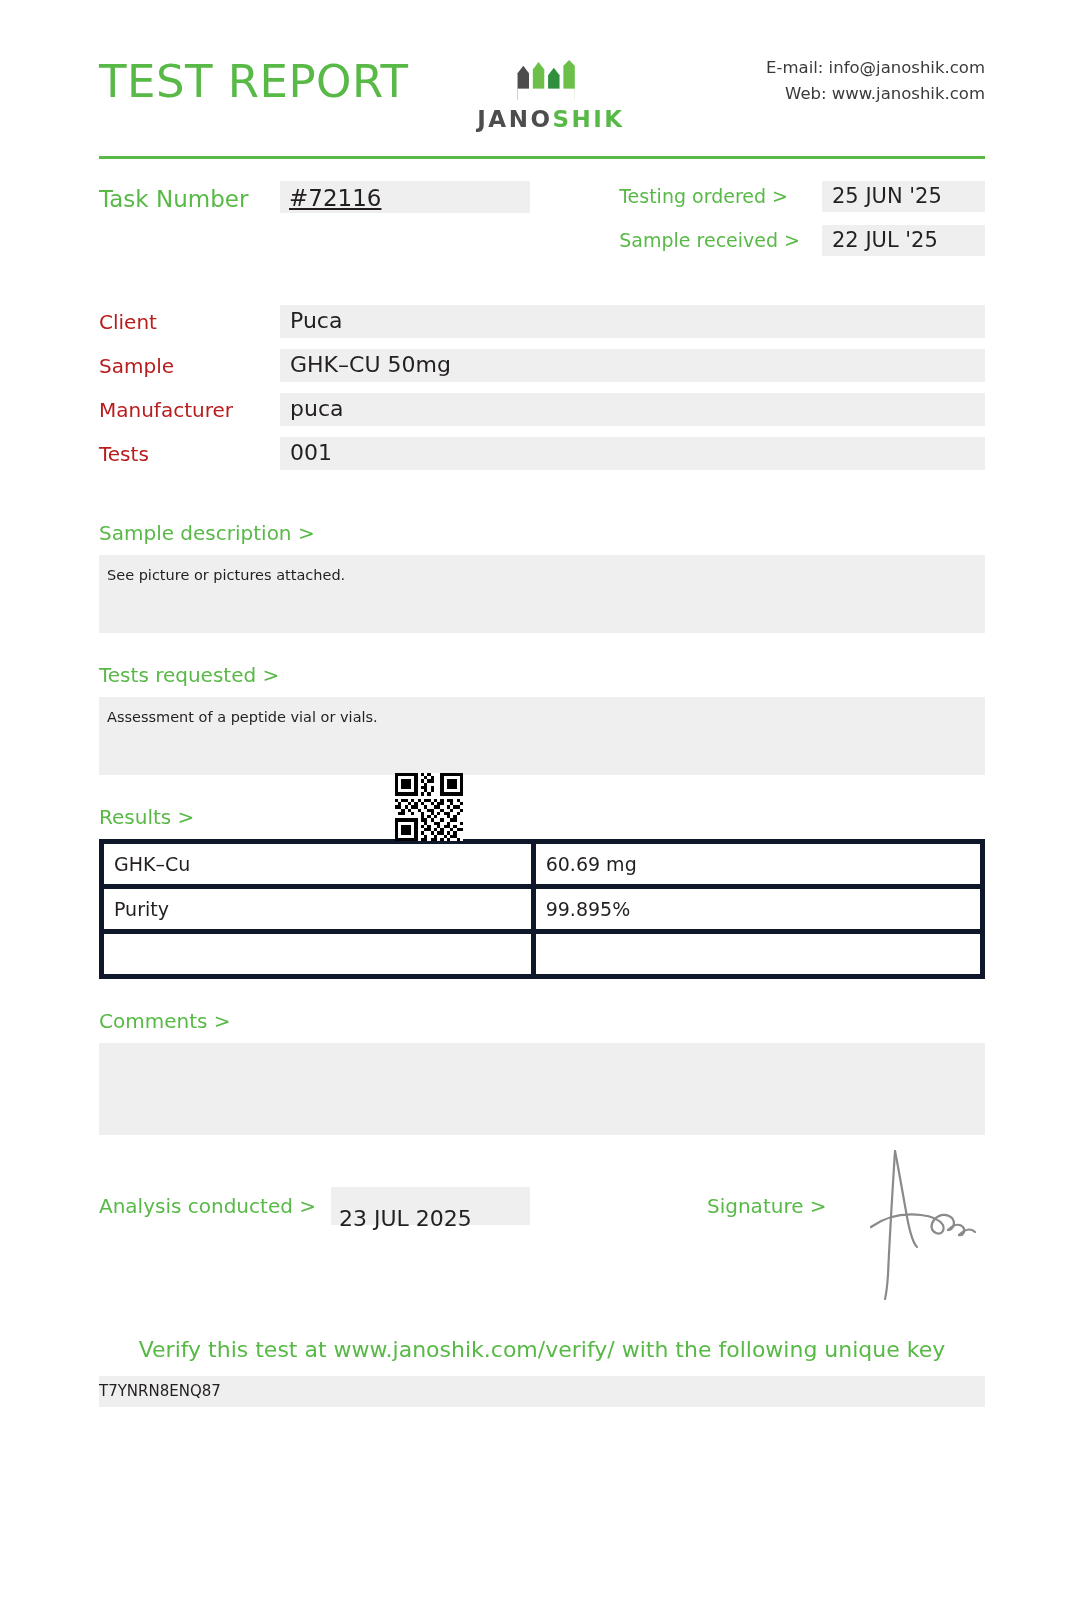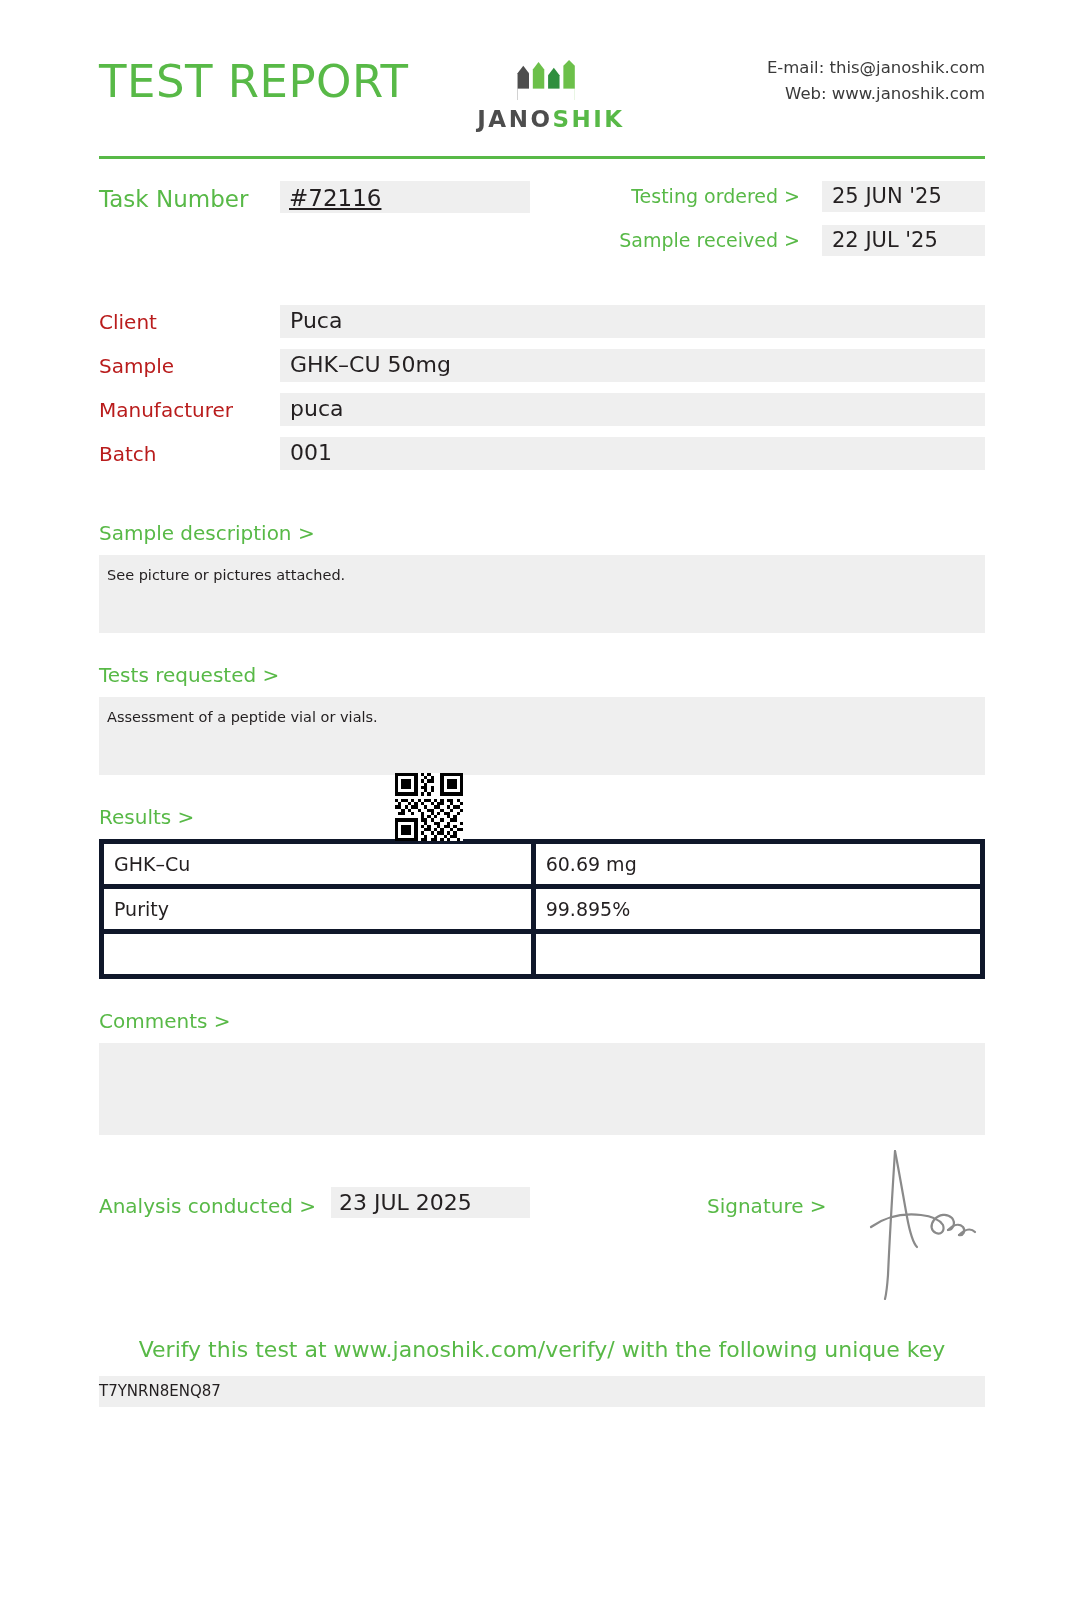--- a/index.html
+++ b/index.html
@@ -102,21 +102,21 @@
     color: #231f20;
     text-decoration: underline;
   }
   .ordered-label, .received-label {
     position: absolute;
     font-size: 19px;
     color: #58b947;
     text-align: right;
     white-space: nowrap;
   }
-  .ordered-label { right: 185px; top: 4px; }
+  .ordered-label { right: 197px; top: 4px; }
   .received-label { right: 185px; top: 48px; }
   .ordered-value, .received-value {
     position: absolute;
     right: 0;
     width: 163px;
     height: 31px;
     background: #efefef;
     font-size: 21px;
     padding: 3px 10px;
     box-sizing: border-box;
@@ -212,21 +212,21 @@
     white-space: nowrap;
   }
   .analysis-value {
     position: absolute;
     left: 232px;
     top: 0;
     width: 199px;
     height: 31px;
     background: #efefef;
     font-size: 22px;
-    padding: 3px 8px;
+    padding: 19px 8px;
     box-sizing: border-box;
   }
   .signature-label {
     position: absolute;
     left: 608px;
     top: 7px;
     font-size: 20px;
     color: #58b947;
     white-space: nowrap;
   }
@@ -267,21 +267,21 @@
         <path d="M10 42 L10 14 L16 6 L22 14 L22 42 Z" fill="#4d4d4d"></path>
         <path d="M26 42 L26 10 L32 2 L38 10 L38 42 Z" fill="#6cc04a"></path>
         <path d="M42 42 L42 16 L48 8 L54 16 L54 42 Z" fill="#2f8f3e"></path>
         <path d="M58 42 L58 6 L64 0 L70 6 L70 42 Z" fill="#6cc04a"></path>
         <rect x="10" y="30" width="60" height="12" fill="#ffffff"></rect>
       </svg>
       <div class="brand-name"><span class="jano">JANO</span><span class="shik">SHIK</span></div>
     </div>
 
     <div class="contact">
-      <div>E-mail: this@janoshik.com</div>
+      <div>E-mail: info@janoshik.com</div>
       <div>Web: www.janoshik.com</div>
     </div>
   </div>
 
   <div class="rule"></div>
 
   <div class="task-row">
     <div class="task-label">Task Number</div>
     <div class="task-value">#72116</div>
     <div class="ordered-label">Testing ordered  &gt;</div>
@@ -297,21 +297,21 @@
     </div>
     <div class="field-row">
       <div class="field-label">Sample</div>
       <div class="field-value">GHK–CU 50mg</div>
     </div>
     <div class="field-row">
       <div class="field-label">Manufacturer</div>
       <div class="field-value">puca</div>
     </div>
     <div class="field-row">
-      <div class="field-label">Batch</div>
+      <div class="field-label">Tests</div>
       <div class="field-value">001</div>
     </div>
   </div>
 
   <div id="sample-desc-section">
     <div class="section-title">Sample description &gt;</div>
     <div class="section-box" id="sample-desc-box">See picture or pictures attached.</div>
   </div>
 
   <div id="tests-section">

